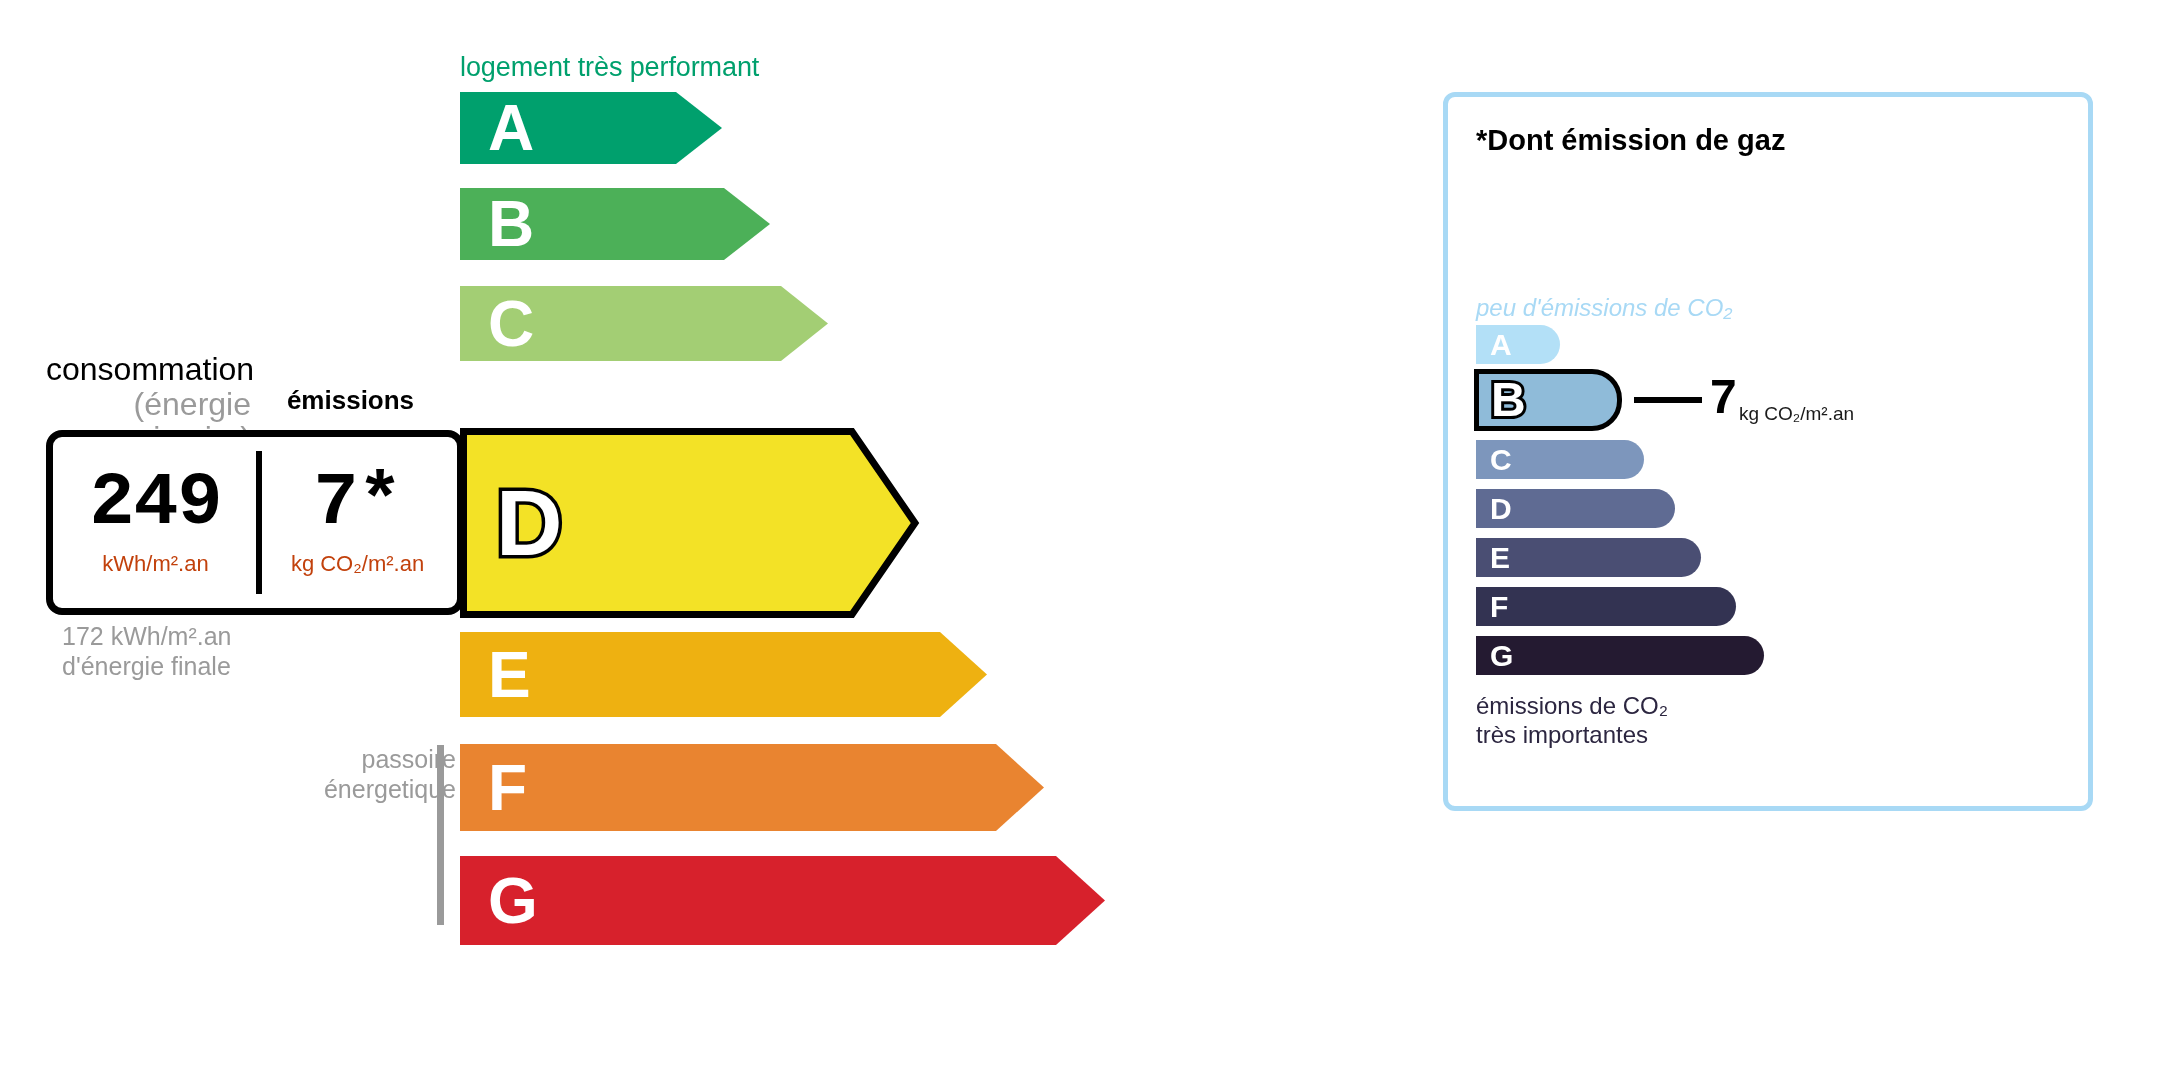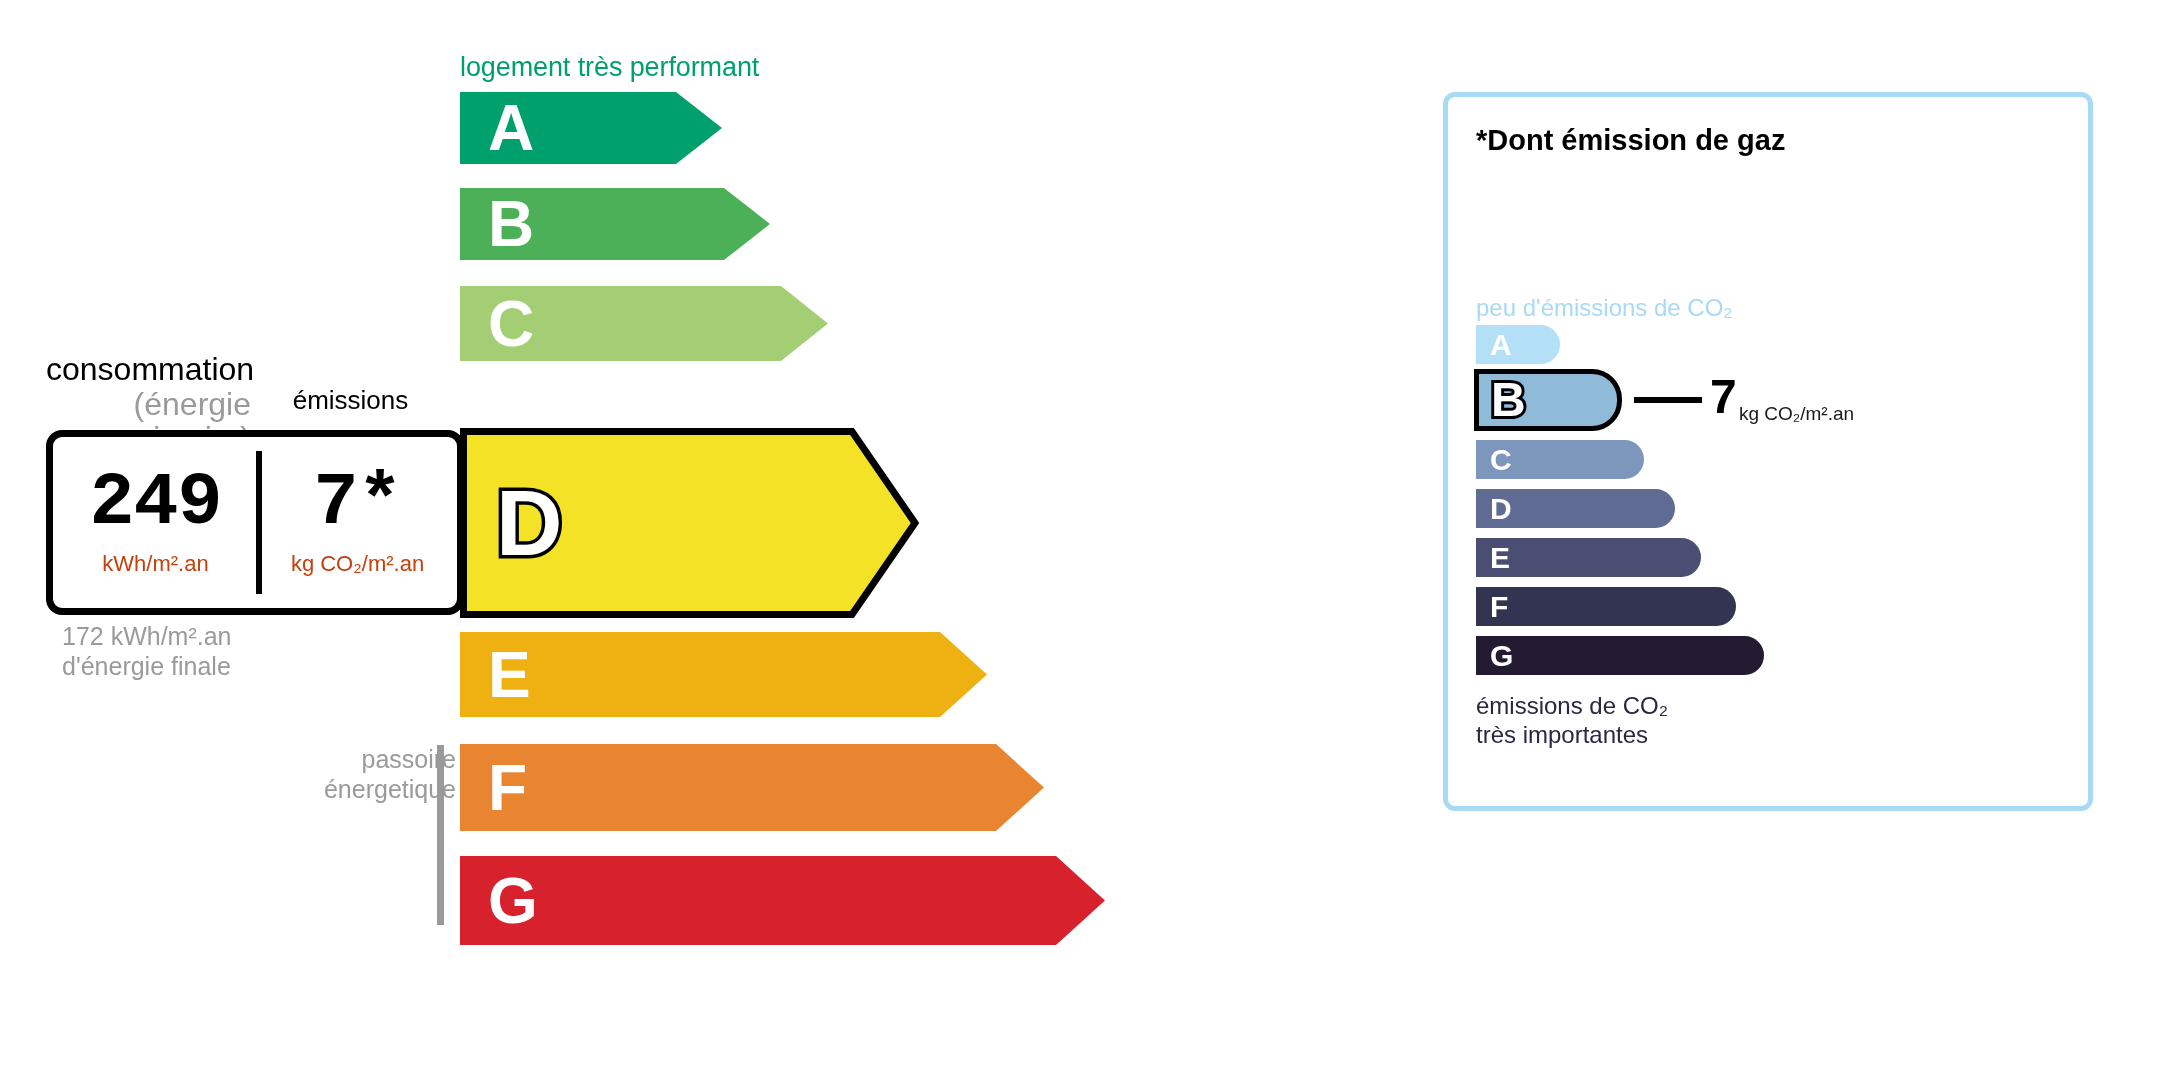--- a/index.html
+++ b/index.html
@@ -128,20 +128,21 @@
   }
   .label-consommation .sub { color: #9a9a9a; display: block; }
   .label-emissions {
     position: absolute;
     left: 251px;
     top: 385px;
     width: 199px;
     text-align: center;
     font-size: 26px;
     color: #000000;
+    font-weight: bold;
   }
 
   .label-final {
     position: absolute;
     left: 62px;
     top: 622px;
     font-size: 25px;
     color: #9a9a9a;
     line-height: 1.18;
   }
@@ -187,20 +188,21 @@
     color: #000000;
     line-height: 1.18;
   }
   #co2-top-caption {
     position: absolute;
     left: 28px;
     top: 197px;
     font-size: 24px;
     color: #a8d9f5;
     white-space: nowrap;
+    font-style: italic;
   }
   #co2-bottom-caption {
     position: absolute;
     left: 28px;
     top: 595px;
     font-size: 24px;
     color: #2c2640;
     line-height: 1.2;
   }
   .co2-bar {

